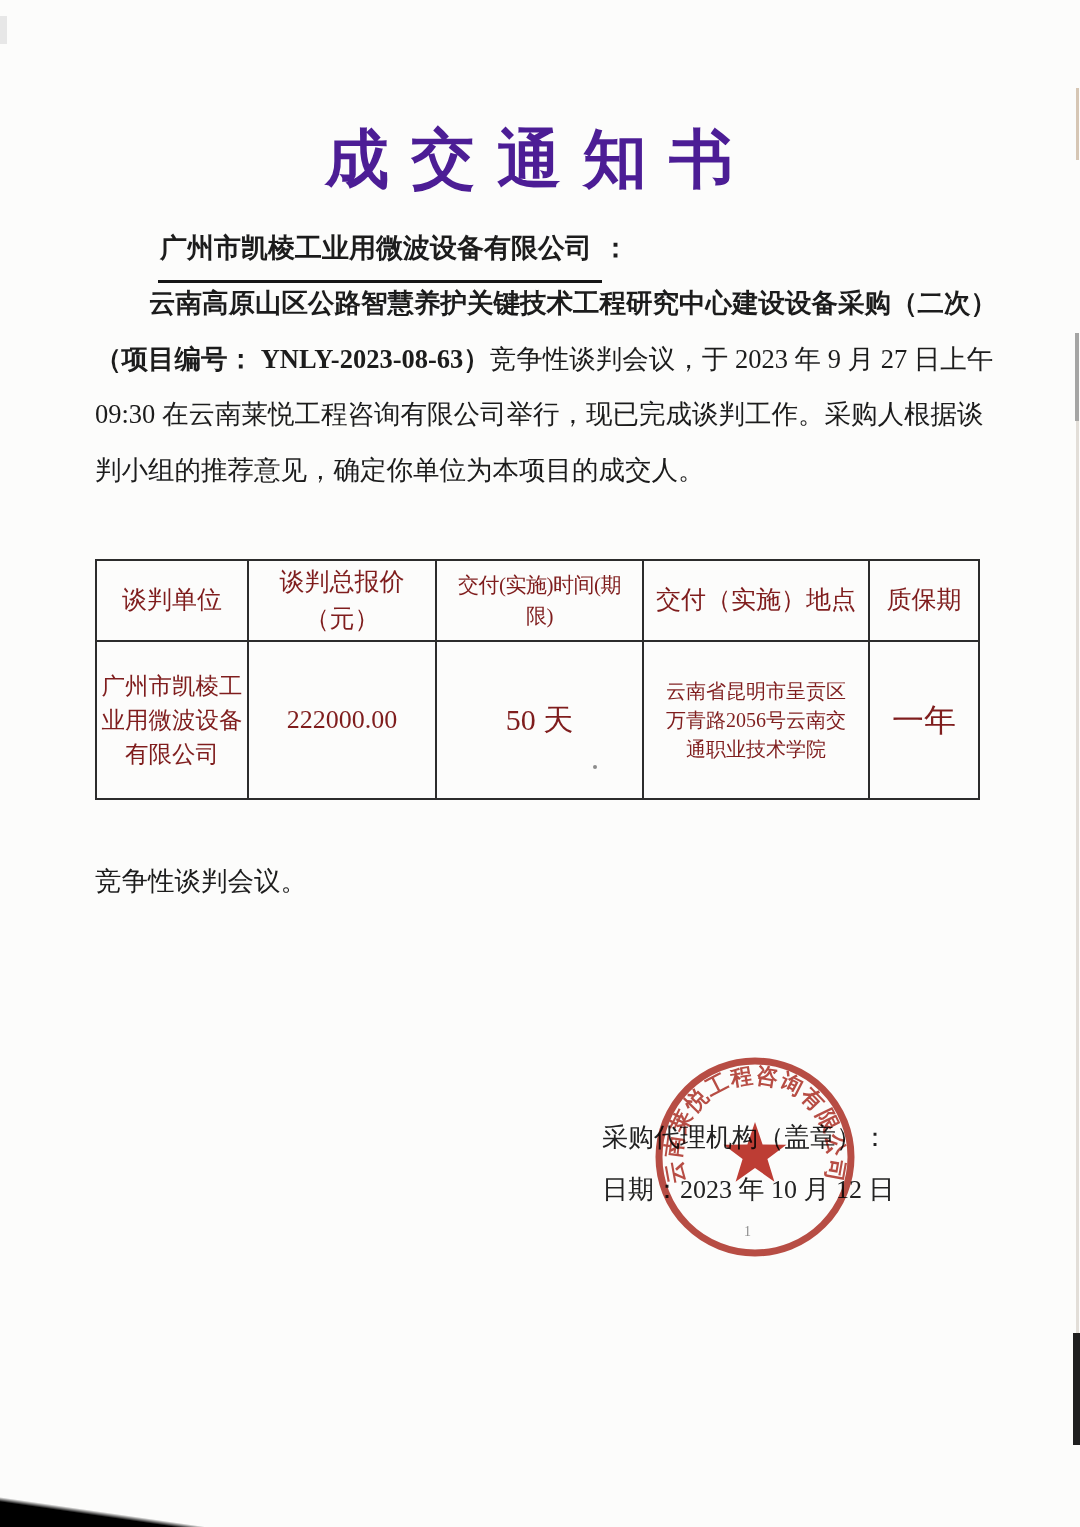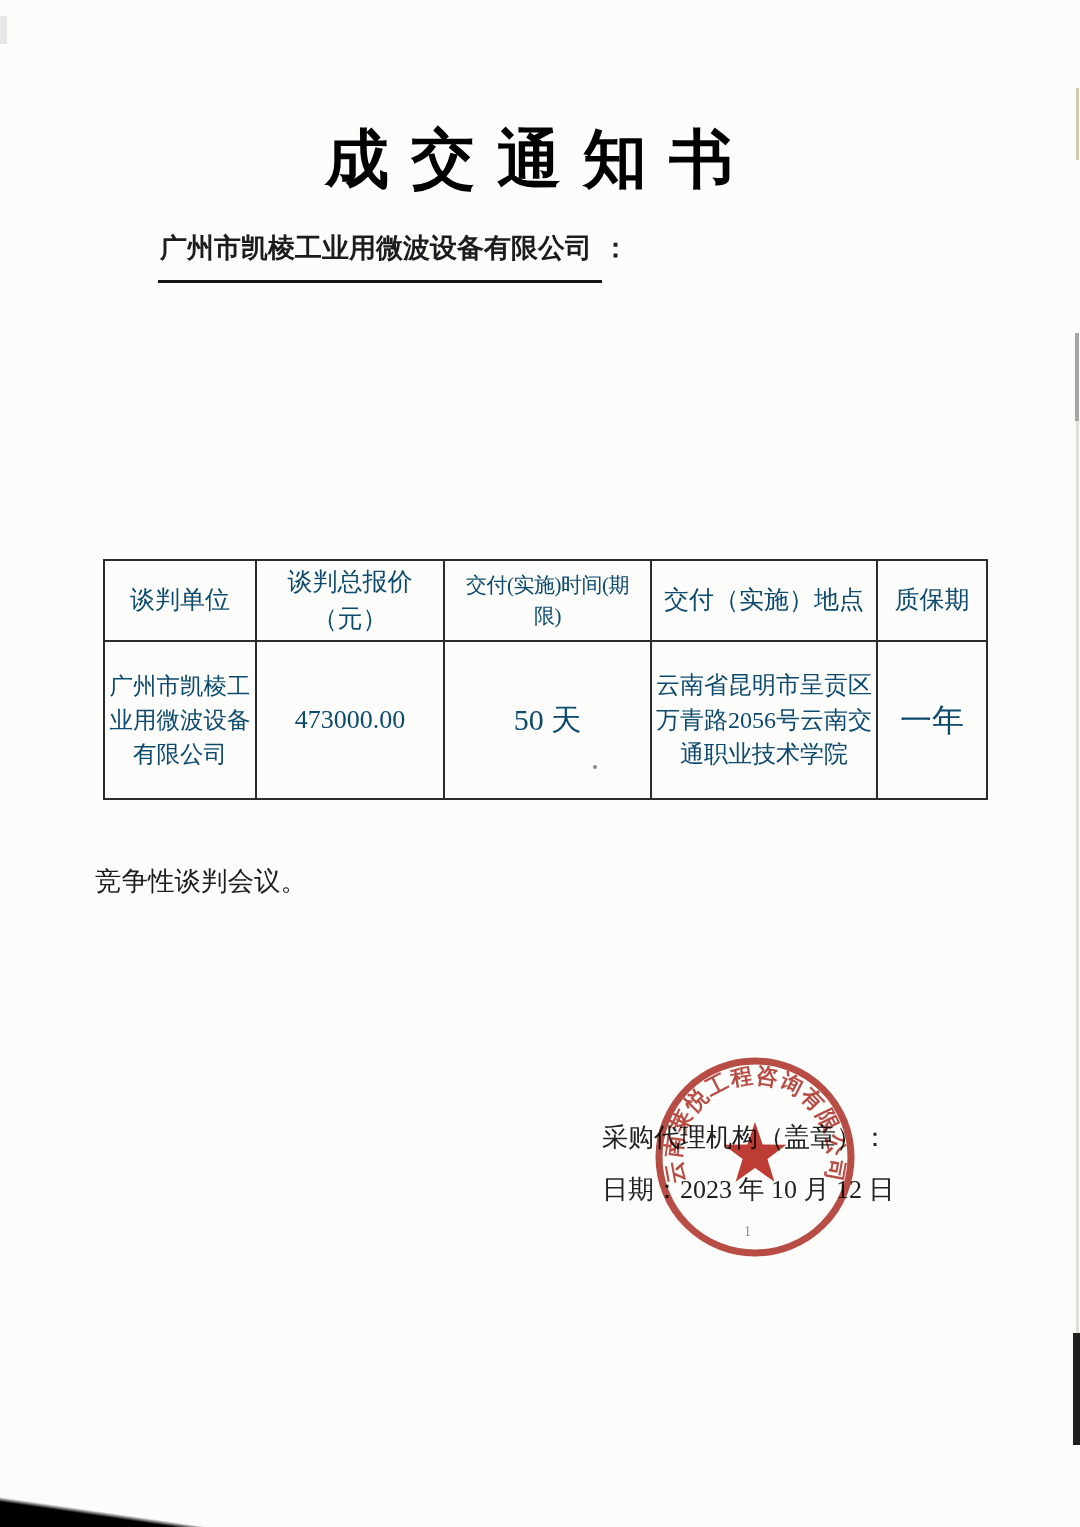--- a/index.html
+++ b/index.html
@@ -10,21 +10,21 @@
     overflow:hidden;
     font-family:"Liberation Serif","DejaVu Serif",serif;
     color:#1c1c1c;
   }
   
   .doc-title{
     position:absolute;top:116px;left:0;width:100%;
     text-align:center;
     font-size:64px;font-weight:700;
     letter-spacing:22px;
-    color:#000000;
+    color:#4c1d95;
   }
   
   .addressee{
     position:absolute;top:228px;left:158px;
     font-size:27px;font-weight:700;line-height:40px;
     white-space:nowrap;
   }
   .addressee .uline{
     border-bottom:3px solid #161616;
     padding:0 10px 17px 2px;
@@ -37,40 +37,40 @@
     height:55.5px;line-height:55.5px;
     font-size:26.5px;
     text-align:justify;text-align-last:justify;
     white-space:nowrap;
   }
   .para1 .bline.lastline{text-align-last:left;}
   .para1 .indent{padding-left:54px;}
   .bold{font-weight:700;}
   
   .award-table{
-    position:absolute;top:559px;left:103px;width:883px;
+    position:absolute;top:559px;left:95px;width:883px;
     border-collapse:collapse;table-layout:fixed;
-    color:#0c4a6e;
+    color:#7f1d1d;
   }
   .award-table td,.award-table th{
     border:2.5px solid #2c2c2c;
     text-align:center;vertical-align:middle;
     font-weight:400;
     padding:2px 3px;
     white-space:pre-line;
     line-height:1.45;
   }
   .award-table thead tr{height:81px;}
   .award-table tbody tr{height:158px;}
   .th-default{font-size:25px;}
   .th-tight{font-size:21px;letter-spacing:-0.5px;}
   .cell-company{font-size:23.5px;margin-top:28px;}
   .cell-price{font-size:26px;}
   .cell-days{font-size:30px;}
-  .cell-address{font-size:24px;}
+  .cell-address{font-size:20px;}
   .cell-warranty{font-size:32px;}
   
   .para2{
     position:absolute;top:854px;left:95px;width:867px;
   }
   .para2 .bline{
     height:55.5px;line-height:55.5px;
     font-size:26.5px;white-space:nowrap;
   }
   .para2 .indent{padding-left:54px;}
@@ -115,20 +115,26 @@
 </style>
 </head>
 <body>
 
 <div class="page">
 
   <div class="doc-title">成交通知书</div>
 
   <div class="addressee"><span class="uline">广州市凯棱工业用微波设备有限公司</span><span>：</span></div>
 
+  <div class="para1">
+    <div class="bline bold indent">云南高原山区公路智慧养护关键技术工程研究中心建设设备采购（二次）</div>
+    <div class="bline"><span class="bold">（项目编号： YNLY-2023-08-63）</span><span>竞争性谈判会议，于 2023 年 9 月 27 日上午</span></div>
+    <div class="bline">09:30 在云南莱悦工程咨询有限公司举行，现已完成谈判工作。采购人根据谈</div>
+    <div class="bline lastline">判小组的推荐意见，确定你单位为本项目的成交人。</div>
+  </div>
 
   <table class="award-table">
     <colgroup>
       <col style="width:152px">
         <col style="width:188px">
         <col style="width:207px">
         <col style="width:226px">
         <col style="width:110px">
     </colgroup>
     <thead>
@@ -140,21 +146,21 @@
 限)</th>
         <th class="th-default">交付（实施）地点</th>
         <th class="th-default">质保期</th>
       </tr>
     </thead>
     <tbody>
       <tr>
         <td class="cell-company">广州市凯棱工
 业用微波设备
 有限公司</td>
-        <td class="cell-price">473000.00</td>
+        <td class="cell-price">222000.00</td>
         <td class="cell-days">50 天</td>
         <td class="cell-address">云南省昆明市呈贡区
 万青路2056号云南交
 通职业技术学院</td>
         <td class="cell-warranty">一年</td>
       </tr>
     </tbody>
   </table>
 
   <div class="para2">

